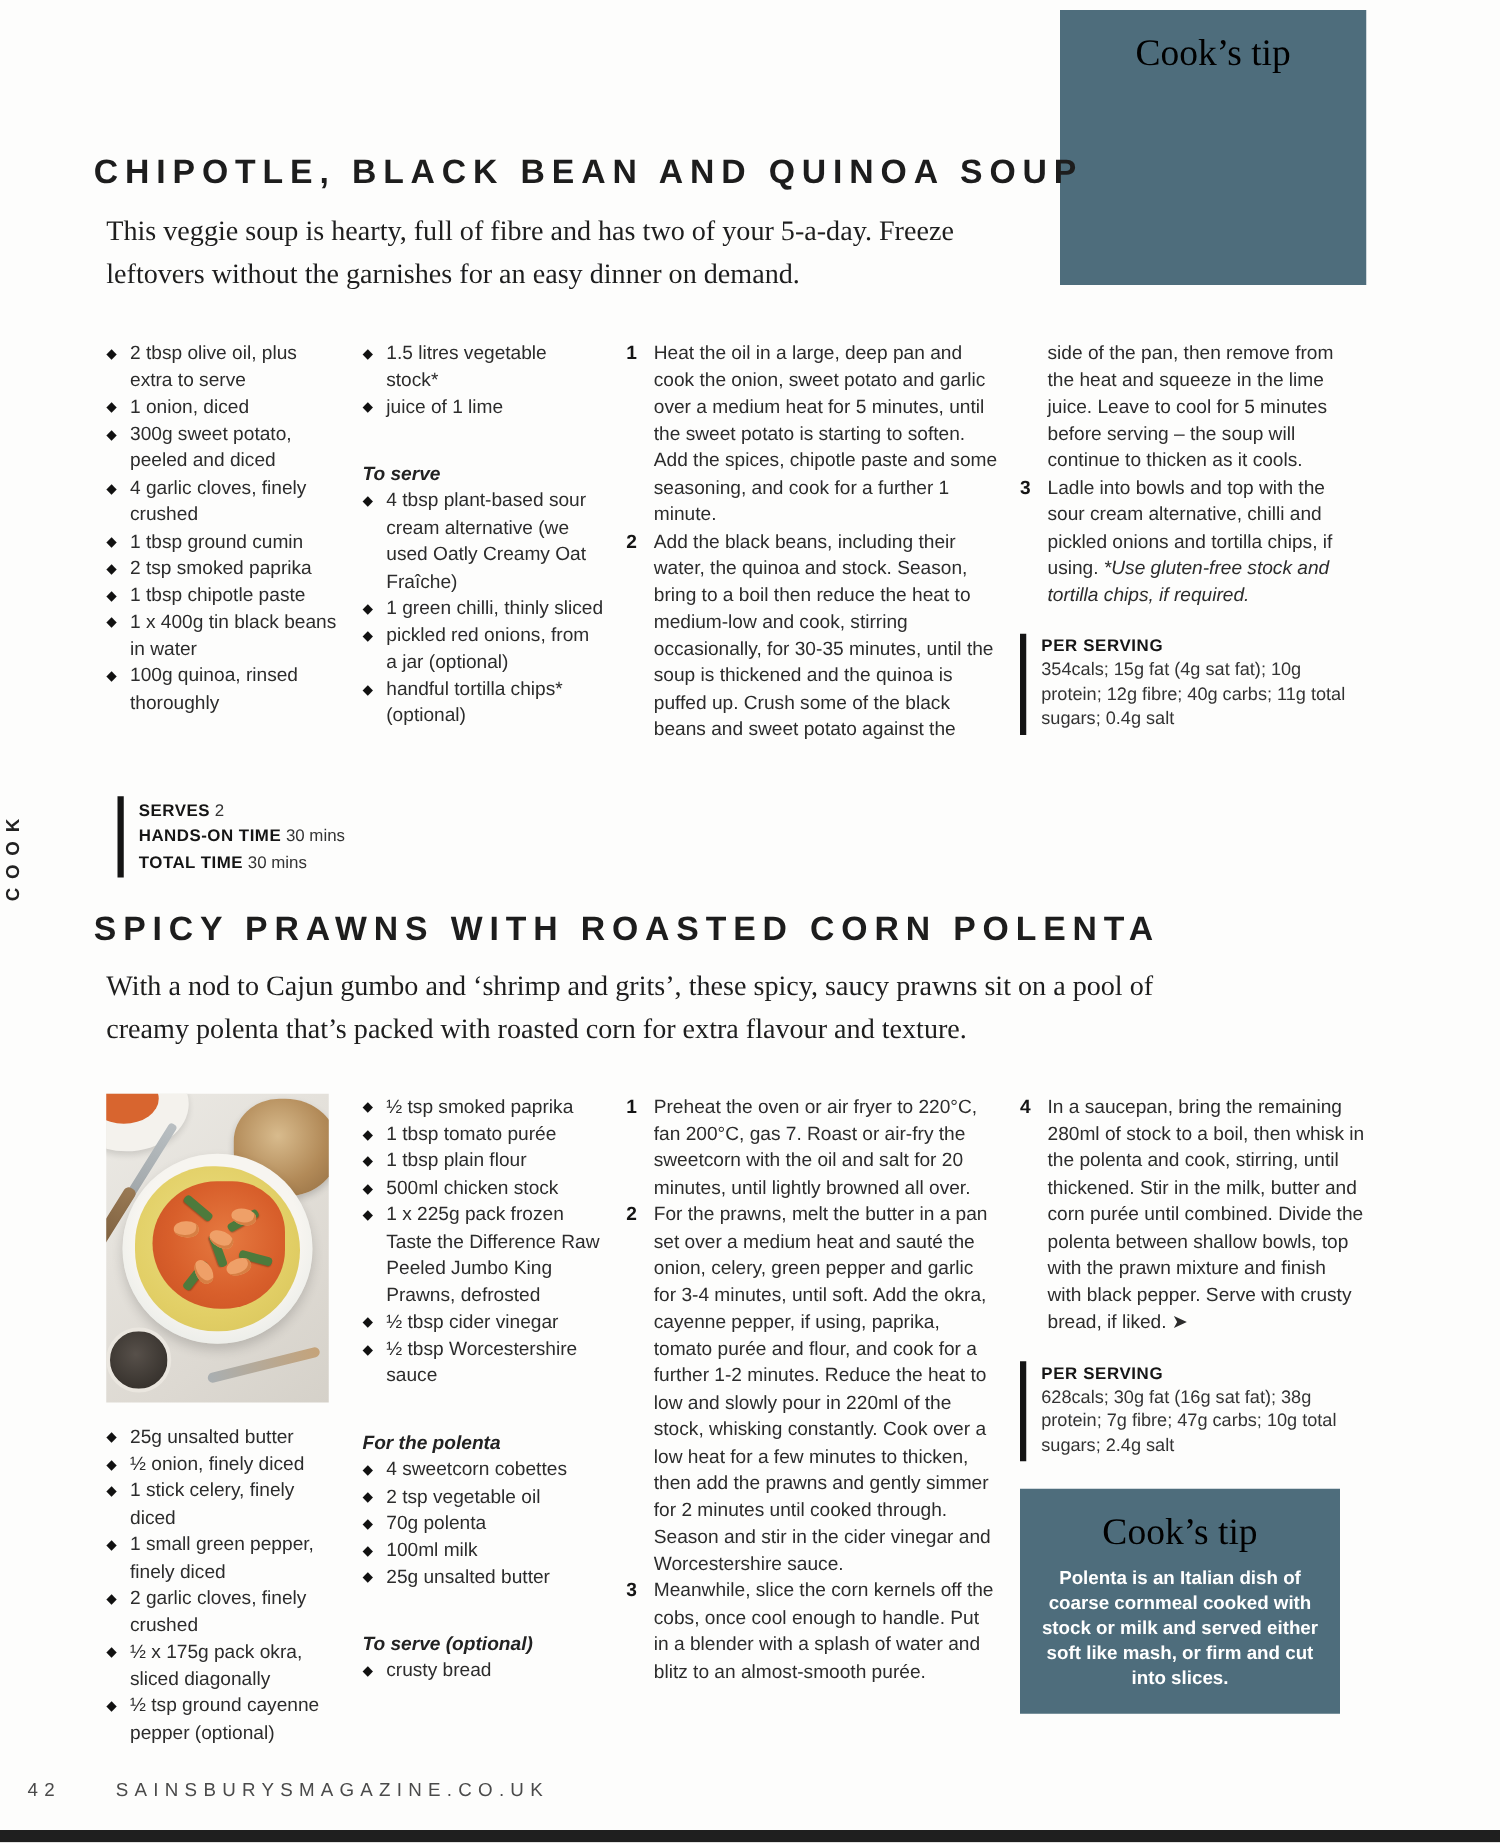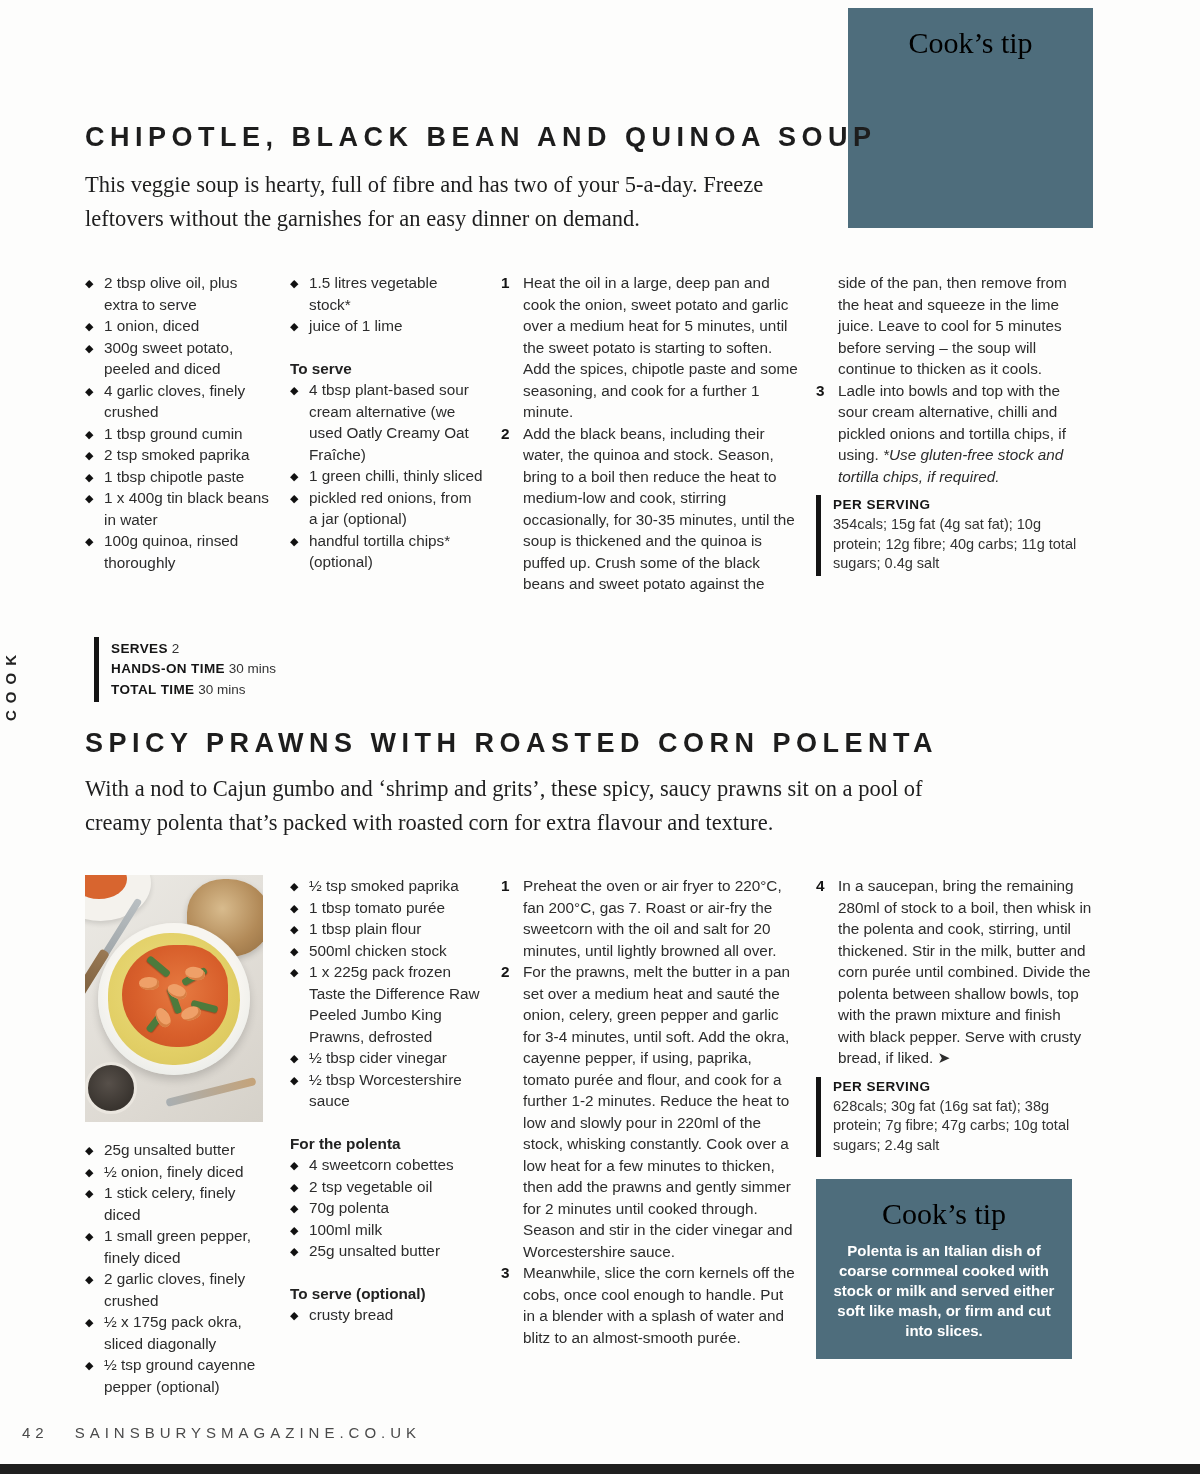--- a/index.html
+++ b/index.html
@@ -10,21 +10,21 @@
   .side-label{position:absolute;left:2px;top:648px;writing-mode:vertical-rl;transform:rotate(180deg);
     font-weight:700;font-size:15px;letter-spacing:7px;color:#222;}
 
   
   .meta{border-left:5px solid #141414;padding:2px 0 2px 12px;font-size:13.5px;line-height:1.5;color:#333;}
   .meta b{color:#151515;letter-spacing:.4px;}
   .r1-meta{position:absolute;left:85px;top:24px;}
   .r2-meta{position:absolute;left:94px;top:637px;}
 
   
-  h1{position:absolute;left:85px;margin:0;font-size:27px;font-weight:700;letter-spacing:5.5px;color:#1d1d1d;white-space:nowrap;}
+  h1{position:absolute;left:75px;margin:0;font-size:27px;font-weight:700;letter-spacing:5.5px;color:#1d1d1d;white-space:nowrap;}
   .r1-title{top:122px;}
   .r2-title{top:728px;}
   .intro{position:absolute;left:85px;margin:0;font-family:"Liberation Serif", serif;font-size:22.5px;line-height:34px;color:#1e1e1e;}
   .r1-intro{top:168px;width:750px;}
   .r2-intro{top:772px;width:860px;}
 
   
   .tip{background:#4e6d7c;color:#ffffff;text-align:center;padding:16px 14px 18px;box-sizing:border-box;}
   .tip h3{margin:2px 0 10px;font-family:"Liberation Serif", serif;font-weight:400;font-size:30px;color:#000000;}
   .tip p{margin:0;font-size:15px;font-weight:700;line-height:20px;}
@@ -34,31 +34,31 @@
 
   
   .cols{position:absolute;left:85px;display:grid;grid-template-columns:187px 193px 297px 276px;column-gap:18px;}
   .r1-cols{top:272px;}
   .r2-cols{top:875px;}
 
   
   .ing-list{font-size:15.3px;line-height:21.5px;color:#2c2c2c;}
   .ing-item{position:relative;padding-left:19px;}
   .bullet{position:absolute;left:0;top:1px;font-size:11px;line-height:21.5px;color:#111;}
-  .sub-head{font-size:15.3px;line-height:21.5px;font-weight:700;margin:21px 0 0;color:#222;}
+  .sub-head{font-size:15.3px;line-height:21.5px;font-weight:700;font-style:italic;margin:32px 0 0;color:#222;}
 
   
   .steps{font-size:15.3px;line-height:21.5px;color:#2c2c2c;}
   .step{display:flex;}
   .step .num{width:22px;flex-shrink:0;font-weight:700;color:#151515;}
   .step .txt{flex:1;}
   .note{font-style:italic;}
 
   
-  .per-serving{border-left:5px solid #141414;padding:2px 0 2px 12px;margin-top:8px;}
+  .per-serving{border-left:5px solid #141414;padding:2px 0 2px 12px;margin-top:20px;}
   .per-serving b{display:block;font-size:13.5px;letter-spacing:.5px;color:#151515;margin-bottom:3px;}
   .per-serving span{font-size:14.5px;line-height:19.5px;color:#333;}
   .per-serving{max-width:258px;}
 
   
   .photo{position:relative;width:178px;height:247px;background:linear-gradient(140deg,#eceae5 0%,#ddd9d2 70%,#d5d1c9 100%);overflow:hidden;margin-bottom:17px;}
   .photo *{position:absolute;}
   .plate2{left:-34px;top:-30px;width:100px;height:76px;border-radius:50%;background:#f4f2ed;box-shadow:0 3px 5px rgba(0,0,0,.12);}
   .sauce2{left:-14px;top:-16px;width:56px;height:40px;border-radius:50%;background:#d8652f;}
   .bread{right:-8px;top:4px;width:84px;height:78px;border-radius:46% 54% 52% 48%;background:radial-gradient(circle at 42% 38%,#d8bb8d 0%,#b28a58 55%,#8f6a3e 100%);box-shadow:0 3px 6px rgba(0,0,0,.18);}
@@ -67,21 +67,21 @@
   .plate{left:13px;top:48px;width:152px;height:152px;border-radius:50%;background:radial-gradient(circle at 50% 44%,#f7f5f0 58%,#dde3e0 100%);box-shadow:0 5px 9px rgba(0,0,0,.16);}
   .polenta{left:23px;top:58px;width:132px;height:132px;border-radius:48% 52% 50% 50%;background:radial-gradient(circle at 45% 42%,#ecdf82 0%,#e2cf66 60%,#d6c258 100%);}
   .sauce{left:37px;top:70px;width:106px;height:102px;border-radius:55% 45% 52% 58%;background:radial-gradient(circle at 55% 45%,#e67a41 0%,#d85f2b 55%,#c84f22 100%);}
   .okra{width:27px;height:7px;background:#4d7a3c;border-radius:3px;box-shadow:0 1px 1px rgba(0,0,0,.25);}
   .prawn{width:20px;height:13px;background:#efa068;border-radius:50% 50% 45% 55%;box-shadow:inset -2px -2px 0 #d77f44;}
   .bowl{left:0px;bottom:8px;width:46px;height:46px;border-radius:50%;background:radial-gradient(circle at 45% 40%,#57504a 0%,#39342f 70%);border:3px solid #eae6df;}
   .fork2{right:6px;bottom:26px;width:92px;height:8px;background:linear-gradient(90deg,#a9afb2,#c5a379);transform:rotate(-14deg);border-radius:4px;}
 
   
   .footer{position:absolute;left:22px;top:1424px;font-size:15px;letter-spacing:5px;color:#4a4a4a;}
-  .footer .pg{margin-right:26px;}
+  .footer .pg{margin-right:44px;}
   .bottom-bar{position:absolute;left:0;bottom:0;width:100%;height:10px;background:#1f1f1f;}
 </style>
 </head>
 <body>
 
 <div class="page">
 
   <div class="side-label">COOK</div>
 
 

